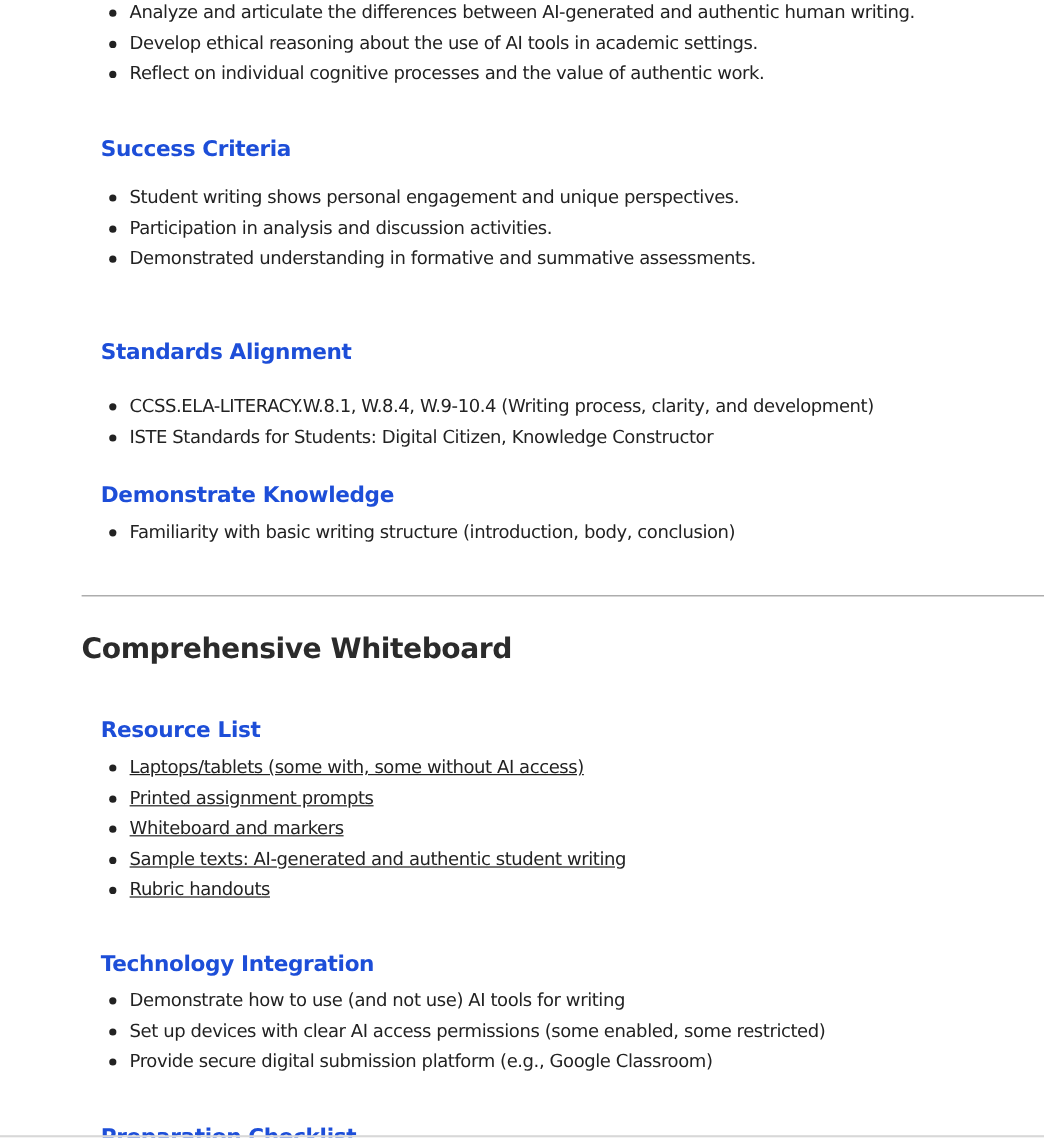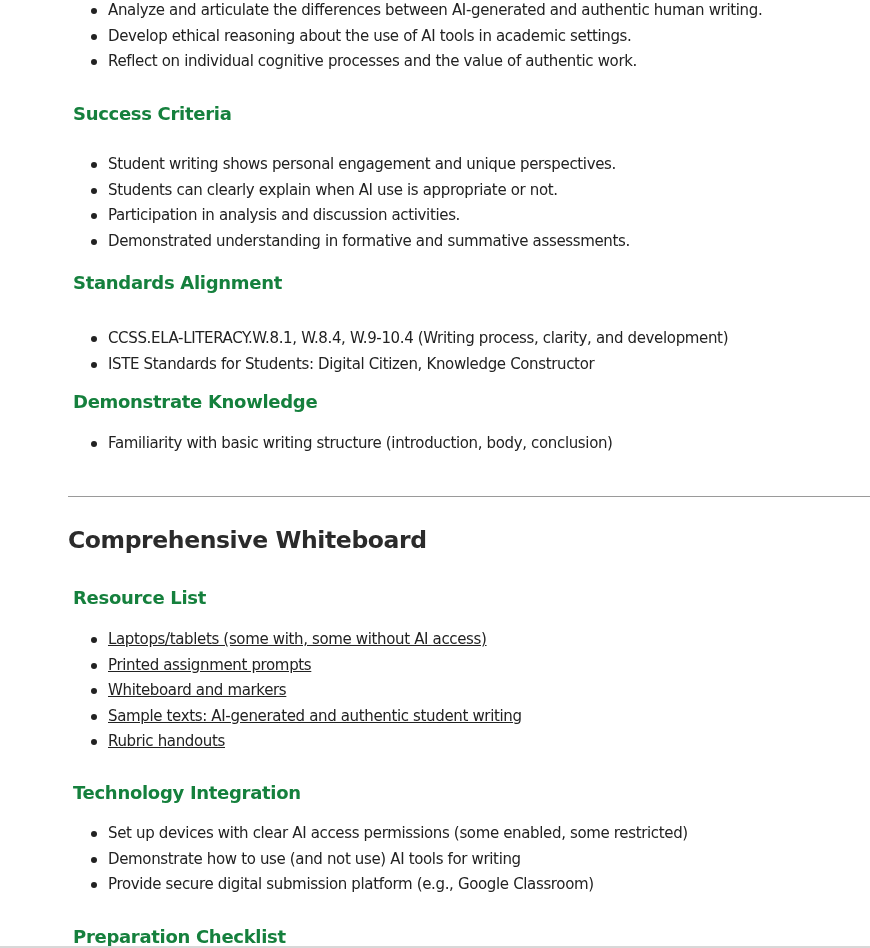--- a/index.html
+++ b/index.html
@@ -39,24 +39,24 @@
       content: "";
       position: absolute;
       left: 23px;
       top: 10px;
       width: 6px;
       height: 6px;
       border-radius: 50%;
       background: #222222;
     }
     h3 {
-      margin: 5px;
+      margin: 16px;
       font-size: 18px;
       font-weight: bold;
-      color: #15803d;
+      color: #1d4ed8;
       line-height: 24px;
       letter-spacing: -0.3px;
     }
     h2 {
       margin: 0;
       font-size: 23.5px;
       font-weight: bold;
       color: #2b2b2b;
       line-height: 30px;
       letter-spacing: -0.4px;
@@ -86,21 +86,20 @@
 
   <ul class="bullets abs" style="top:-2px;">
     <li>Analyze and articulate the differences between AI-generated and authentic human writing.</li>
     <li>Develop ethical reasoning about the use of AI tools in academic settings.</li>
     <li>Reflect on individual cognitive processes and the value of authentic work.</li>
   </ul>
 
   <h3 class="abs" style="top:97px;">Success Criteria</h3>
   <ul class="bullets abs" style="top:152px;">
     <li>Student writing shows personal engagement and unique perspectives.</li>
-    <li>Students can clearly explain when AI use is appropriate or not.</li>
     <li>Participation in analysis and discussion activities.</li>
     <li>Demonstrated understanding in formative and summative assessments.</li>
   </ul>
 
   <h3 class="abs" style="top:266px;">Standards Alignment</h3>
   <ul class="bullets abs" style="top:326px;">
     <li>CCSS.ELA-LITERACY.W.8.1, W.8.4, W.9-10.4 (Writing process, clarity, and development)</li>
     <li>ISTE Standards for Students: Digital Citizen, Knowledge Constructor</li>
   </ul>
 
@@ -117,21 +116,21 @@
   <ul class="bullets abs" style="top:627px;text-decoration:underline;">
     <li>Laptops/tablets (some with, some without AI access)</li>
     <li>Printed assignment prompts</li>
     <li>Whiteboard and markers</li>
     <li>Sample texts: AI-generated and authentic student writing</li>
     <li>Rubric handouts</li>
   </ul>
 
   <h3 class="abs" style="top:776px;">Technology Integration</h3>
   <ul class="bullets abs" style="top:821px;">
+    <li>Demonstrate how to use (and not use) AI tools for writing</li>
     <li>Set up devices with clear AI access permissions (some enabled, some restricted)</li>
-    <li>Demonstrate how to use (and not use) AI tools for writing</li>
     <li>Provide secure digital submission platform (e.g., Google Classroom)</li>
   </ul>
 
   <h3 class="abs" style="top:920px;">Preparation Checklist</h3>
 </div>
 
 <div class="bottom-edge"></div>
 
 </body></html>

